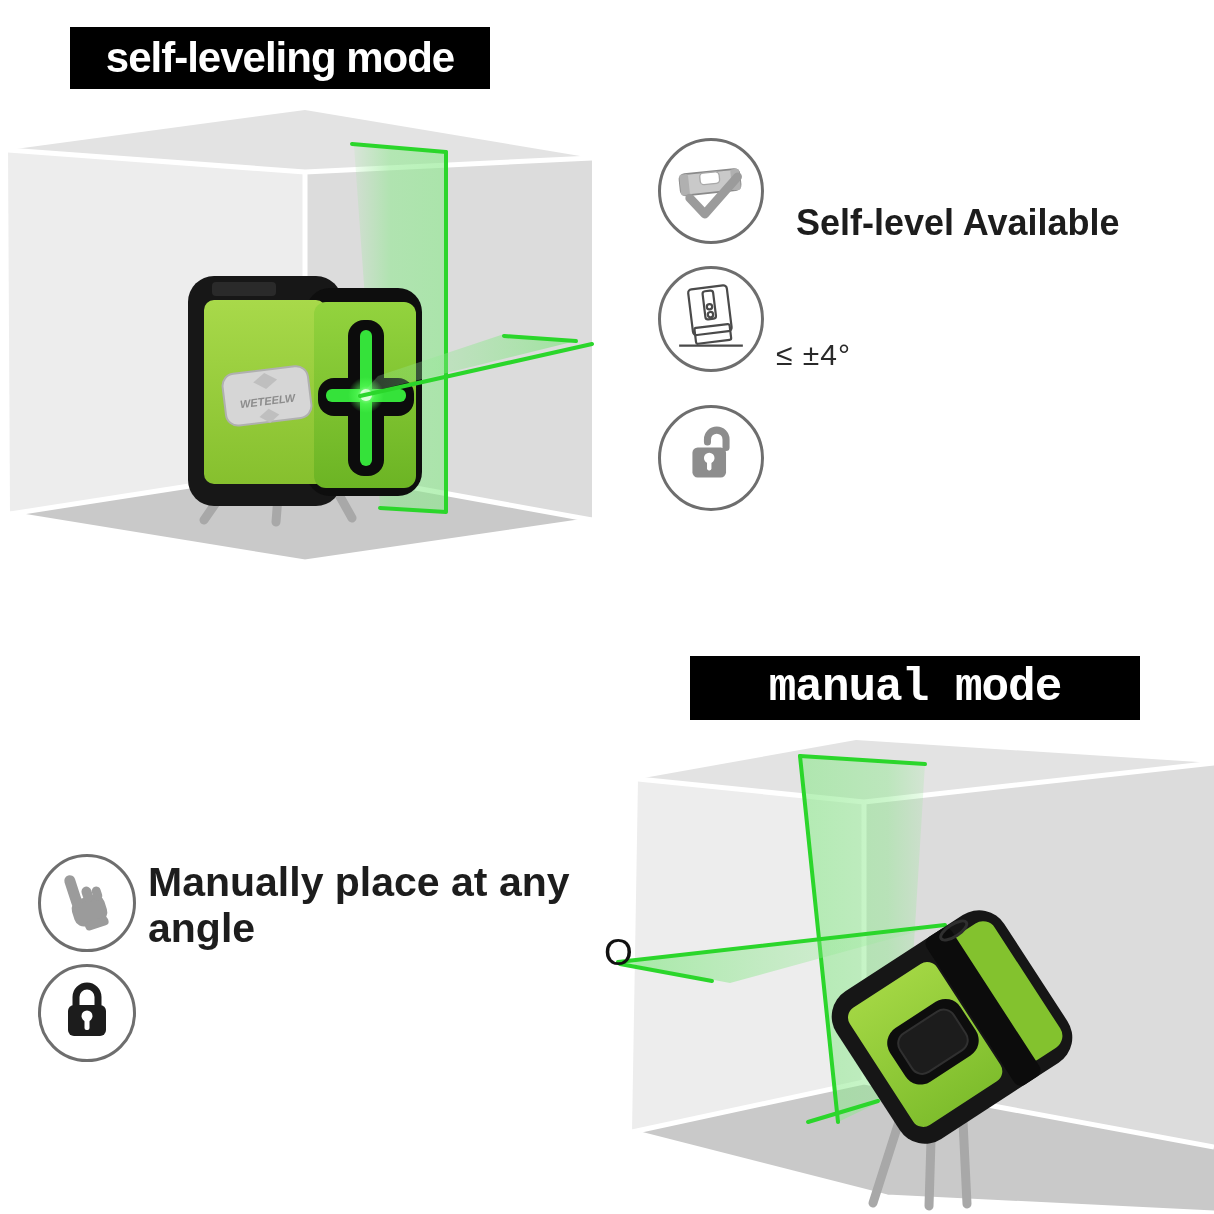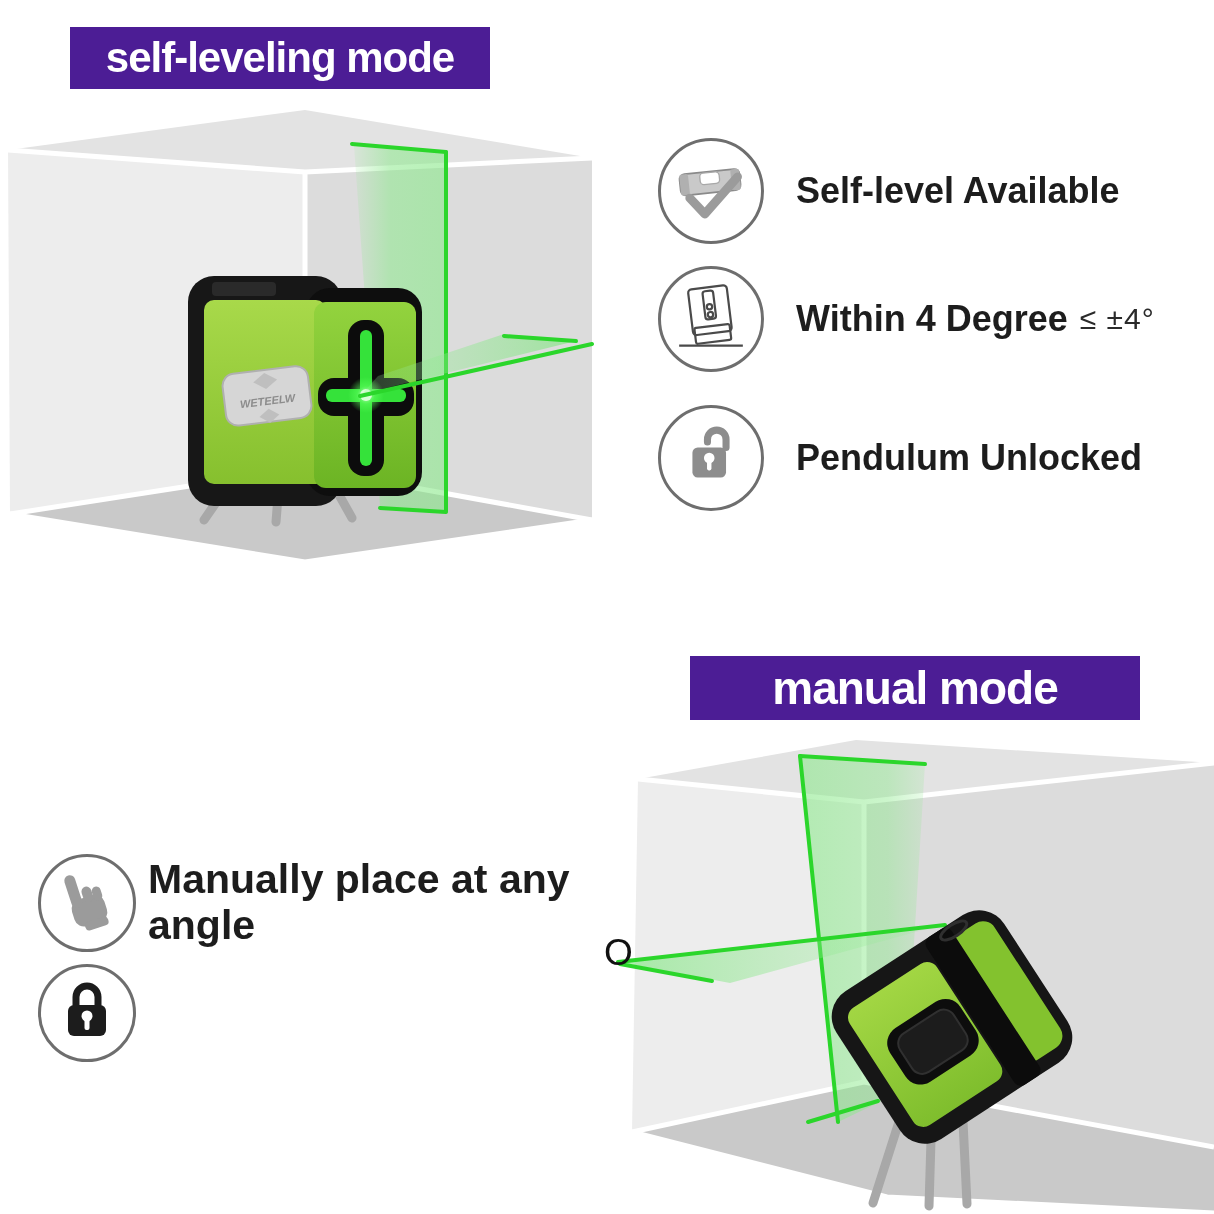--- a/index.html
+++ b/index.html
@@ -1,31 +1,31 @@
 <!DOCTYPE html>
 <html><head>
 <meta charset="utf-8">
 <style>
   html,body{margin:0;padding:0;}
   body{
     width:1214px;height:1214px;position:relative;background:#ffffff;
     font-family:"Liberation Sans", sans-serif;overflow:hidden;color:#1d1d1d;
   }
   .banner{
-    position:absolute;background:#4c1d95;color:#ffffff;font-weight:700;
+    position:absolute;background:#000000;color:#ffffff;font-weight:700;
     display:flex;align-items:center;justify-content:center;letter-spacing:-1px;
   }
   #banner-self{left:70px;top:27px;width:420px;height:62px;font-size:42px;}
-  #banner-manual{left:690px;top:656px;width:450px;height:64px;font-size:46px;}
+  #banner-manual{left:690px;top:656px;width:450px;height:64px;font-size:46px;font-family:Liberation Mono, monospace;}
 
   .scene{position:absolute;}
   #scene-self{left:8px;top:108px;}
   #scene-manual{left:600px;top:735px;}
 
-  .feature-row{position:absolute;display:flex;align-items:center;}
+  .feature-row{position:absolute;display:flex;align-items:flex-end;}
   .icon-circle{
     flex:none;border:3px solid #6e6e6e;border-radius:50%;background:#fff;
     display:flex;align-items:center;justify-content:center;
   }
   .circle-lg{width:100px;height:100px;}
   .circle-md{width:92px;height:92px;}
 
   .feat-label{font-weight:700;color:#1d1d1d;white-space:nowrap;}
   .right-label{font-size:36px;margin-left:32px;}
   .suffix{font-weight:400;font-size:30px;margin-left:12px;letter-spacing:1px;color:#2a2a2a;}
@@ -215,34 +215,32 @@
       <g stroke="#4a4a4a" stroke-width="2.5" fill="none" transform="rotate(-7)">
         <rect x="-22" y="-36" width="44" height="52" rx="4"></rect>
         <rect x="-6" y="-32" width="12" height="32" rx="3"></rect>
         <circle cx="0" cy="-14" r="3"></circle>
         <circle cx="0" cy="-5" r="3"></circle>
         <rect x="-20" y="8" width="40" height="18" rx="2"></rect>
       </g>
       <line x1="-36" y1="30" x2="36" y2="30" stroke="#4a4a4a" stroke-width="2.5"></line>
     </svg>
   </div>
-  <div class="feat-label right-label">Within 4 Degree</div>
   <div class="suffix">≤ ±4°</div>
 </div>
 
 <div class="feature-row" id="feat-sl-2">
   <div class="icon-circle circle-lg">
     <svg width="92" height="92" viewBox="-52 -52 104 104">
       <path d="M 17,-12 v -9 a 10.5 10.5 0 0 0 -21 0 v 3" stroke="#8d8d8d" stroke-width="8" fill="none" stroke-linecap="round"></path>
       <rect x="-21" y="-12" width="38" height="34" rx="6" fill="#8d8d8d"></rect>
       <circle cx="-2" cy="0" r="6" fill="#ffffff"></circle>
       <rect x="-4.5" y="2" width="5" height="12" rx="2" fill="#ffffff"></rect>
     </svg>
   </div>
-  <div class="feat-label right-label">Pendulum Unlocked</div>
 </div>
 
 <div class="feature-row" id="feat-m-0">
   <div class="icon-circle circle-md">
     <svg width="84" height="84" viewBox="-42 -42 84 84">
       <g fill="#9b9b9b" transform="rotate(-18)">
         <rect x="-17" y="-6" width="34" height="28" rx="10"></rect>
         <rect x="-15" y="-32" width="11" height="34" rx="5.5"></rect>
         <rect x="-2" y="-16" width="10" height="16" rx="5"></rect>
         <rect x="8" y="-13" width="9" height="14" rx="4.5"></rect>

